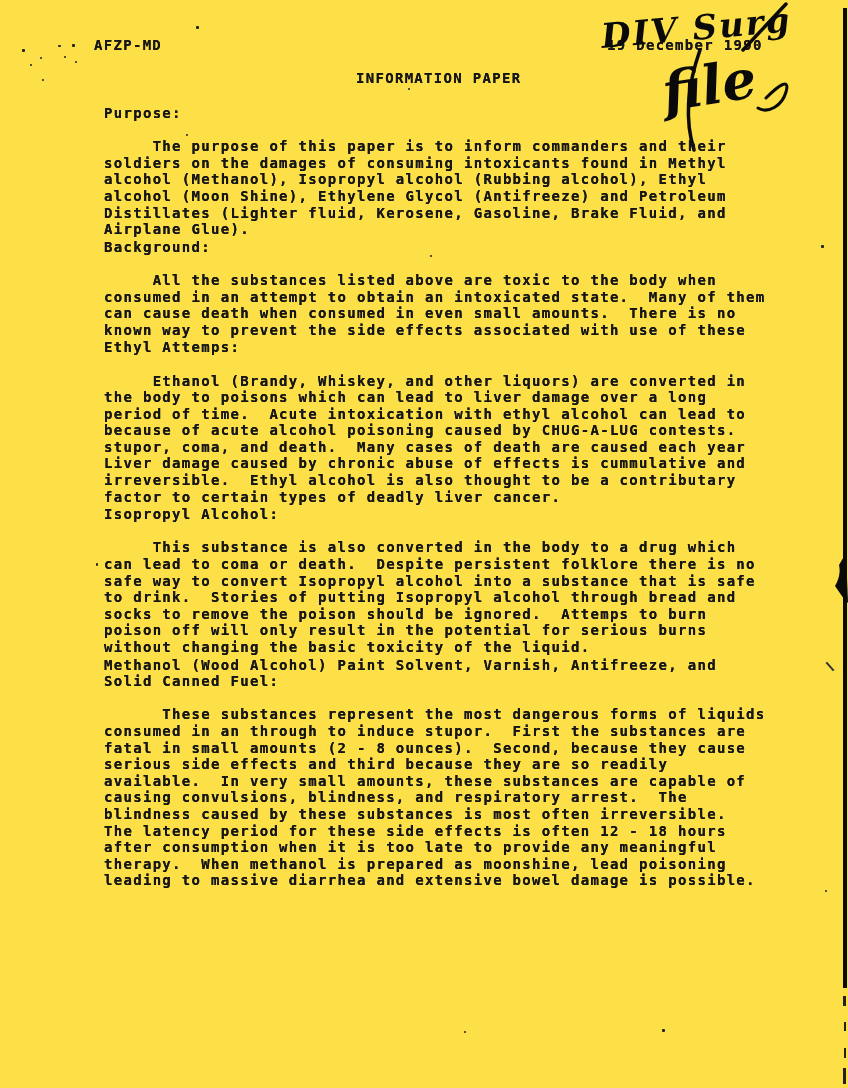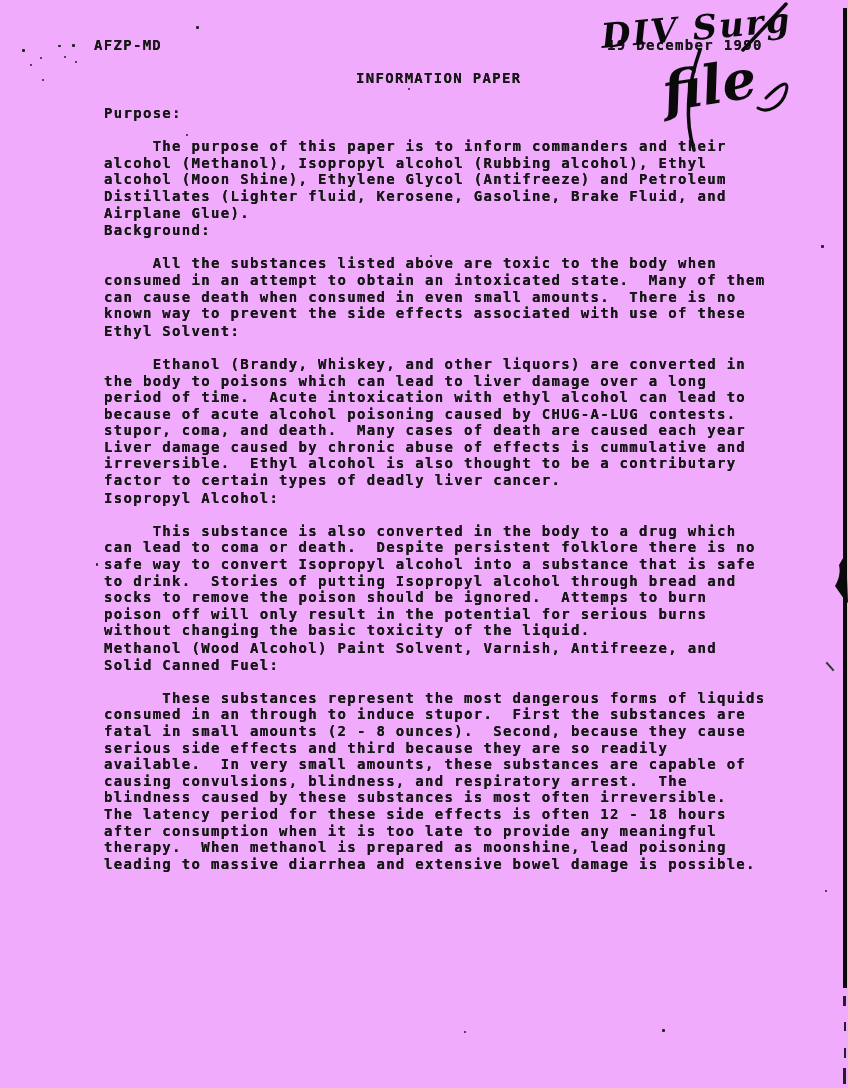--- a/index.html
+++ b/index.html
@@ -1,20 +1,20 @@
 <!DOCTYPE html>
 <html><head>
 <meta charset="utf-8">
 <style>
   html, body { margin: 0; padding: 0; background: #ffffff; }
   .page {
     position: relative;
     width: 848px;
     height: 1088px;
-    background: #f0abfc;
+    background: #fde047;
     overflow: hidden;
     font-family: "DejaVu Sans Mono", monospace;
     color: #141414;
   }
   .typed {
     font-family: "DejaVu Sans Mono", monospace;
     font-weight: 700;
     font-size: 14px;
     letter-spacing: 1.3px;
     white-space: pre;
@@ -69,37 +69,38 @@
     <text x="26" y="66" font-size="54" transform="rotate(-9 85 60)">file</text>
     <path d="M 62,14 C 50,48 46,82 56,114" stroke="#0a0a0a" stroke-width="3.5" fill="none" stroke-linecap="round"></path>
     <path d="M 128,62 C 142,48 152,42 148,56 C 144,70 130,78 120,72" stroke="#0a0a0a" stroke-width="3" fill="none" stroke-linecap="round"></path>
   </svg>
 
   <div class="doc-body">
       <div class="doc-section">
         <div class="typed line">Purpose:</div>
         <div class="sec-body">
           <div class="typed line">     The purpose of this paper is to inform commanders and their</div>
+          <div class="typed line">soldiers on the damages of consuming intoxicants found in Methyl</div>
           <div class="typed line">alcohol (Methanol), Isopropyl alcohol (Rubbing alcohol), Ethyl</div>
           <div class="typed line">alcohol (Moon Shine), Ethylene Glycol (Antifreeze) and Petroleum</div>
           <div class="typed line">Distillates (Lighter fluid, Kerosene, Gasoline, Brake Fluid, and</div>
           <div class="typed line">Airplane Glue).</div>
         </div>
       </div>
       <div class="doc-section">
         <div class="typed line">Background:</div>
         <div class="sec-body">
           <div class="typed line">     All the substances listed above are toxic to the body when</div>
           <div class="typed line">consumed in an attempt to obtain an intoxicated state.  Many of them</div>
           <div class="typed line">can cause death when consumed in even small amounts.  There is no</div>
           <div class="typed line">known way to prevent the side effects associated with use of these</div>
         </div>
       </div>
       <div class="doc-section">
-        <div class="typed line">Ethyl Solvent:</div>
+        <div class="typed line">Ethyl Attemps:</div>
         <div class="sec-body">
           <div class="typed line">     Ethanol (Brandy, Whiskey, and other liquors) are converted in</div>
           <div class="typed line">the body to poisons which can lead to liver damage over a long</div>
           <div class="typed line">period of time.  Acute intoxication with ethyl alcohol can lead to</div>
           <div class="typed line">because of acute alcohol poisoning caused by CHUG-A-LUG contests.</div>
           <div class="typed line">stupor, coma, and death.  Many cases of death are caused each year</div>
           <div class="typed line">Liver damage caused by chronic abuse of effects is cummulative and</div>
           <div class="typed line">irreversible.  Ethyl alcohol is also thought to be a contributary</div>
           <div class="typed line">factor to certain types of deadly liver cancer.</div>
         </div>

